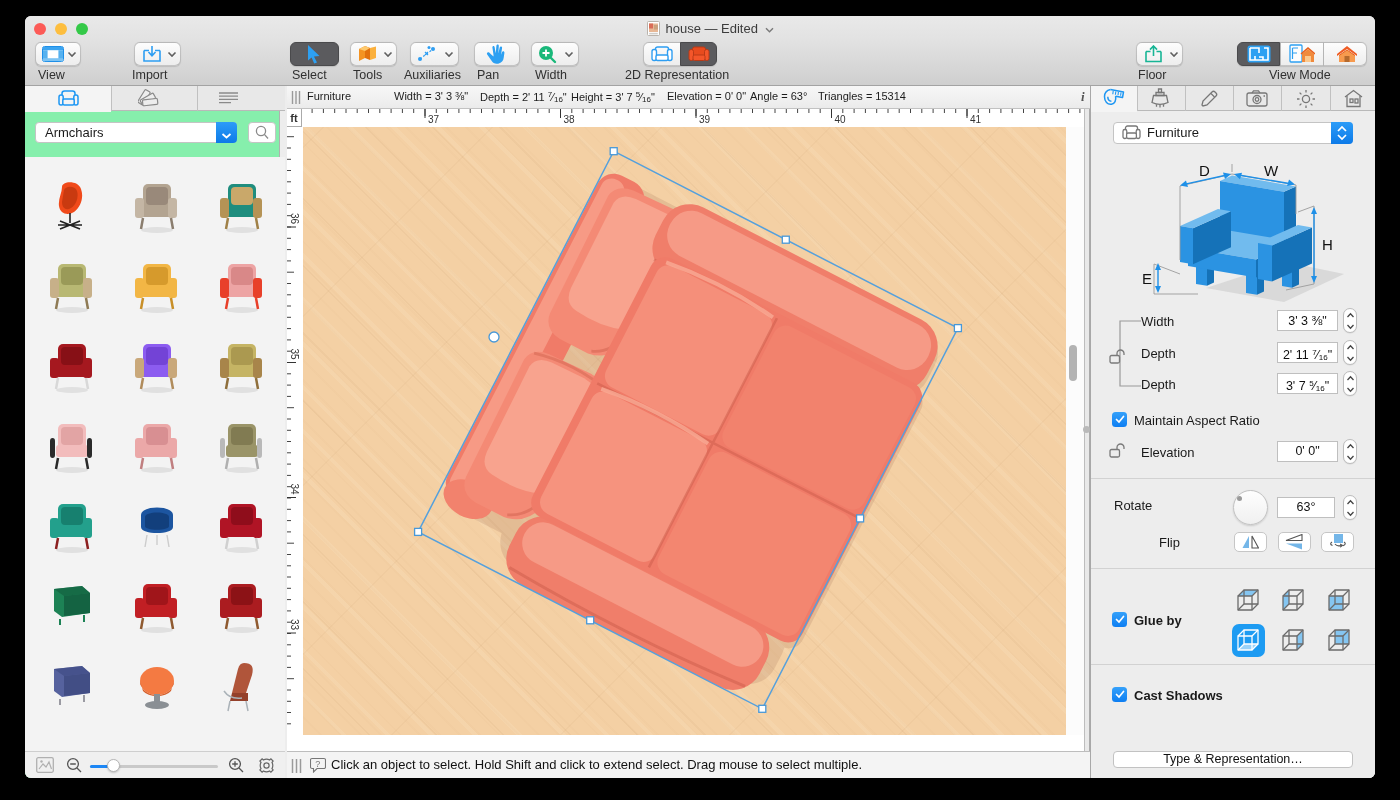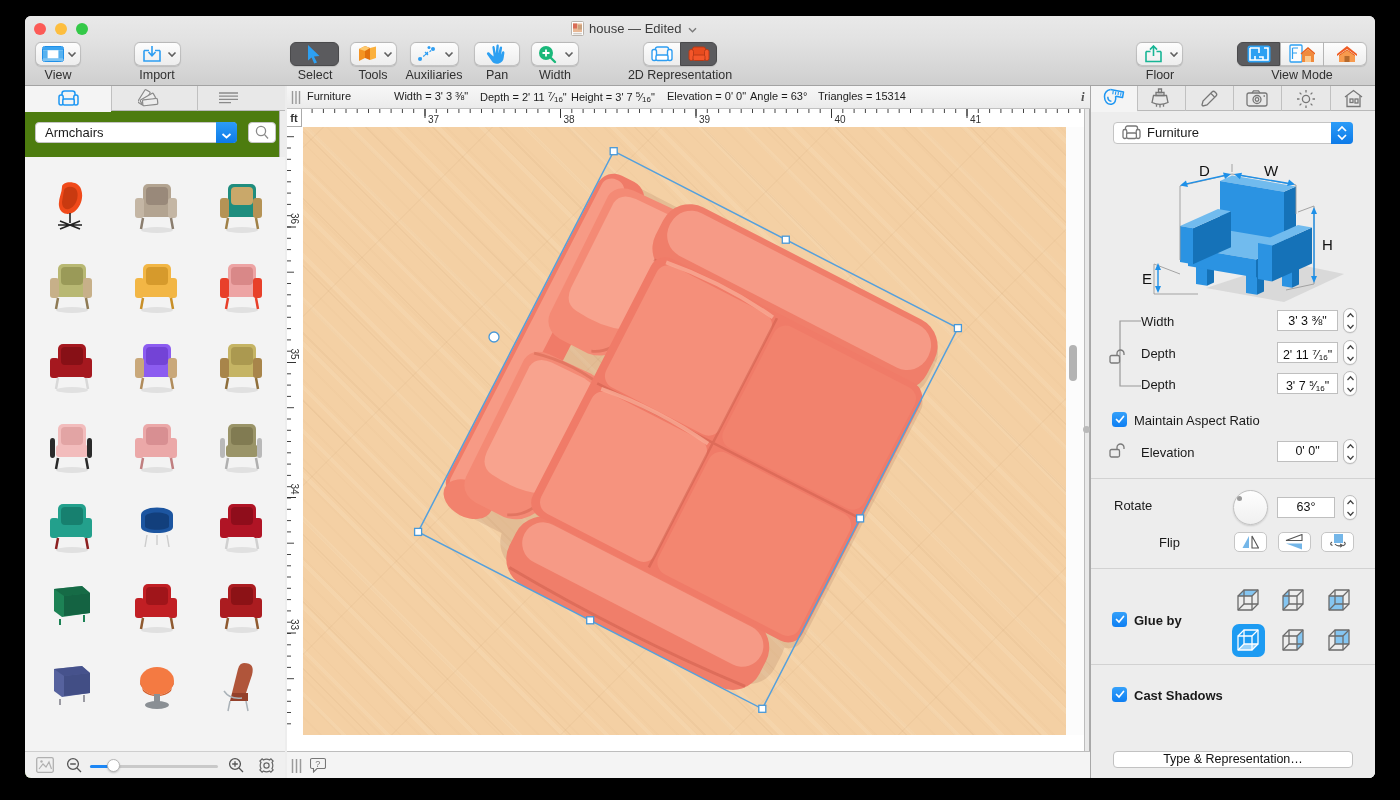--- a/index.html
+++ b/index.html
@@ -1,26 +1,26 @@
 <!DOCTYPE html>
 <html><head><meta charset="utf-8">
 <style>
 html,body{margin:0;padding:0;background:#000;width:1400px;height:800px;overflow:hidden}
 *{box-sizing:border-box;font-family:"Liberation Sans",sans-serif}
 #win{position:absolute;left:25px;top:16px;width:1350px;height:762px;background:#ededed;border-radius:6px;overflow:hidden}
 .abs{position:absolute}
 #hdr{position:absolute;left:0;top:0;width:1350px;height:70px;background:linear-gradient(180deg,#e9e9e9 0%,#e2e2e2 35%,#cfcfcf 100%);border-bottom:1px solid #a3a3a3}
 .tl{position:absolute;top:7px;width:12px;height:12px;border-radius:50%}
-#ttl{position:absolute;top:4.5px;left:545px;width:280px;font-size:13px;color:#3c3c3c;text-align:left;white-space:nowrap}
+#ttl{position:absolute;top:4.5px;left:545px;width:280px;font-size:13px;color:#3c3c3c;text-align:center;white-space:nowrap}
 .tbtn{position:absolute;top:26px;height:24px;border-radius:6px;background:linear-gradient(180deg,#fdfdfd,#ededed);border:1px solid rgba(0,0,0,0.22);box-shadow:0 0.5px 1px rgba(0,0,0,0.12)}
 .tbtnD{background:#5b5b5e;border:1px solid #4a4a4c}
-.tlab{position:absolute;top:52px;font-size:12.5px;color:#303030;text-align:center;white-space:nowrap}
+.tlab{position:absolute;top:52px;font-size:12.5px;color:#303030;text-align:left;white-space:nowrap}
 .chev{stroke:#606060;stroke-width:1.6;fill:none}
 .tabbar{position:absolute;top:70px;height:25px;background:#e8e8e8;border-bottom:1px solid #b9b9b9}
-#lsb{position:absolute;left:0;top:70px;width:255px;height:692px;background:#4d7c0f;border-right:1px solid #b0b0b0}
+#lsb{position:absolute;left:0;top:70px;width:255px;height:692px;background:#86efac;border-right:1px solid #b0b0b0}
 #lgrid{position:absolute;left:0;top:71px;width:260px;height:594px;background:#f3f3f3}
 #lbot{position:absolute;left:0;top:665px;width:260px;height:27px;background:#f0f0f0;border-top:1px solid #cecece}
 #drop{position:absolute;left:10px;top:36px;width:202px;height:21px;background:#fff;border:1px solid #c4c4c4;border-radius:4px;font-size:13px;color:#1a1a1a;line-height:19px;padding-left:9px}
 #dropb{position:absolute;right:-1px;top:-1px;width:21px;height:21px;border-radius:0 4px 4px 0;background:linear-gradient(180deg,#2c9cf8,#0d7ae8)}
 #srch{position:absolute;left:223px;top:36px;width:28px;height:21px;background:#fff;border:1px solid #c4c4c4;border-radius:4px}
 #cnv{position:absolute;left:262px;top:70px;width:803px;height:692px;background:#fff}
 #infob{position:absolute;left:0;top:0;width:803px;height:23px;background:linear-gradient(180deg,#f7f7f7,#ebebeb);border-bottom:1px solid #c2c2c2;font-size:11px;color:#1c1c1c;white-space:nowrap}
 #ftbox{position:absolute;left:0;top:23px;width:15px;height:18px;background:#fff;border-right:1px solid #aaa;border-bottom:1px solid #aaa;font-size:11px;font-weight:700;color:#333;text-align:center;line-height:18px}
 #floor{position:absolute;left:16px;top:41px;width:763px;height:608px;background-color:#f4d0a4;
  background-image:
@@ -485,20 +485,21 @@
 <div class="abs" style="left:796px;top:340px;width:7px;height:7px;border-radius:50%;background:#b9b9b9;z-index:5"></div>
 </div>
 <div id="stat">
 <svg class="abs" style="left:4px;top:7px" width="11" height="14" viewBox="0 0 11 14">
         <path d="M1.5 0 V14 M5.5 0 V14 M9.5 0 V14" stroke="#9a9a9a" stroke-width="1.5"></path>
       </svg>
 <svg class="abs" style="left:23px;top:5px" width="16" height="16" viewBox="0 0 16 16">
         <path d="M2 1.5 H14 A1.5 1.5 0 0 1 15.5 3 V10 A1.5 1.5 0 0 1 14 11.5 H7 L3.5 15 V11.5 H2 A1.5 1.5 0 0 1 0.5 10 V3 A1.5 1.5 0 0 1 2 1.5 Z" fill="none" stroke="#777" stroke-width="1.1"></path>
         <text x="5.2" y="9.6" font-size="9" fill="#777">?</text>
       </svg>
+<div class="abs" style="left:44px;top:5px">Click an object to select. Hold Shift and click to extend select. Drag mouse to select multiple.</div>
 </div>
 <div id="rp">
 <div class="tabbar" style="left:0;top:-0px;width:285px"></div>
 <div class="abs" style="left:0;top:0;width:46px;height:26px;background:#f4f4f4"></div>
 <div class="abs" style="left:46px;top:0;width:1px;height:25px;background:#c0c0c0"></div>
 <div class="abs" style="left:94px;top:0;width:1px;height:25px;background:#c0c0c0"></div>
 <div class="abs" style="left:142px;top:0;width:1px;height:25px;background:#c0c0c0"></div>
 <div class="abs" style="left:190px;top:0;width:1px;height:25px;background:#c0c0c0"></div>
 <div class="abs" style="left:239px;top:0;width:1px;height:25px;background:#c0c0c0"></div>
 <svg class="abs" style="left:11px;top:2px" width="24" height="22" viewBox="0 0 24 22">

